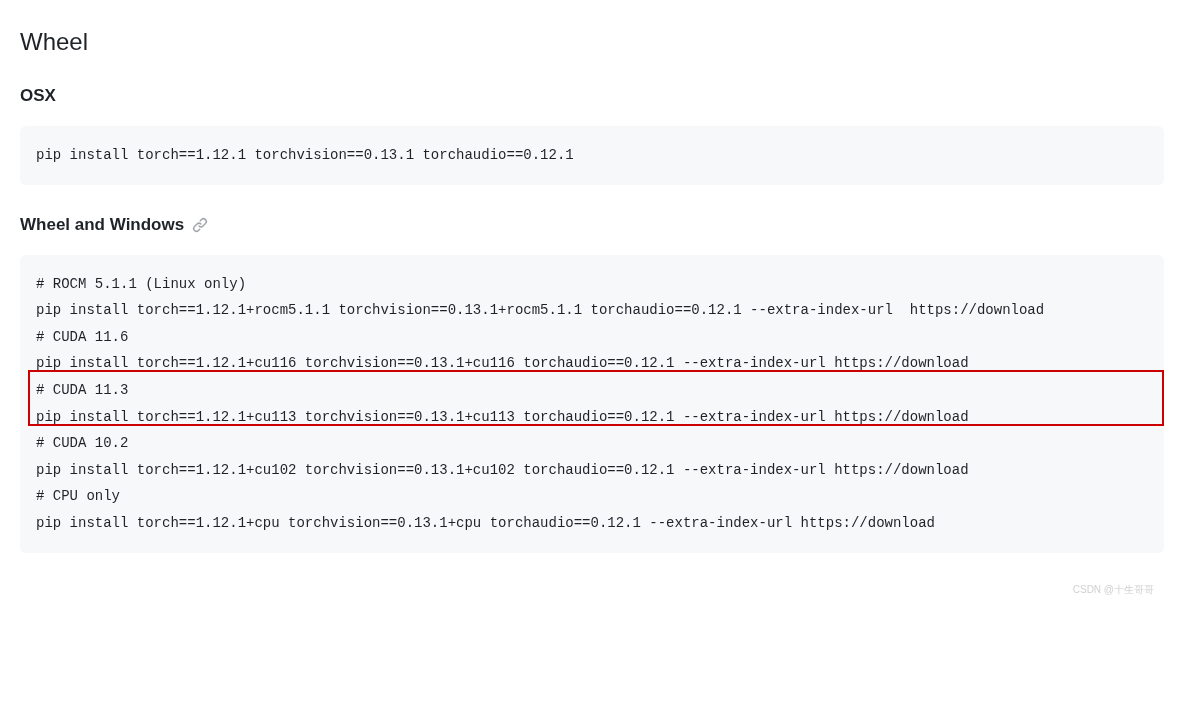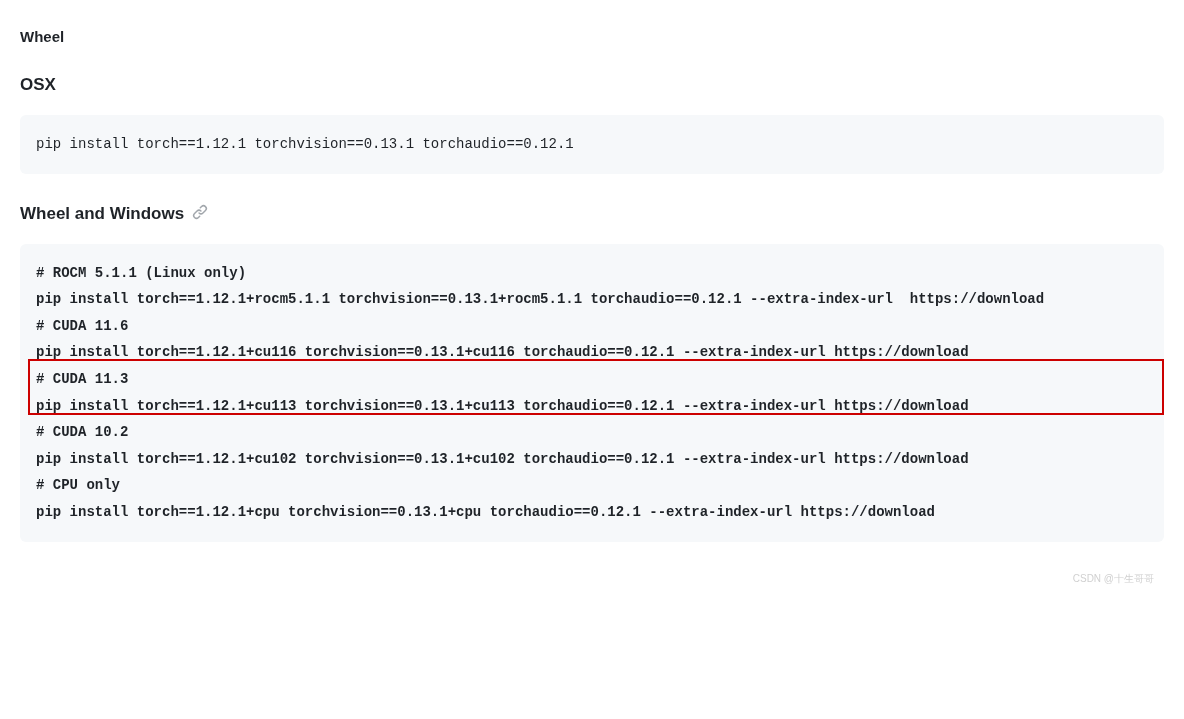--- a/index.html
+++ b/index.html
@@ -9,34 +9,34 @@
     }
     body {
       font-family: -apple-system, BlinkMacSystemFont, "Segoe UI", Helvetica, Arial, sans-serif;
       background: #ffffff;
       color: #24292e;
       padding: 20px;
       width: 1184px;
       position: relative;
     }
     .heading-3 {
-      font-size: 15px;
-      font-weight: 700;
+      font-size: 24px;
+      font-weight: 400;
       color: #1f2328;
       margin-bottom: 20px;
       margin-top: 8px;
     }
     .heading-4 {
       font-size: 17px;
       font-weight: 600;
       color: #1f2328;
       margin-top: 30px;
       margin-bottom: 20px;
       display: flex;
-      align-items: flex-start;
+      align-items: center;
       gap: 8px;
     }
     .link-icon {
       width: 16px;
       height: 16px;
       display: inline-flex;
       align-items: center;
       justify-content: center;
       opacity: 0.6;
     }
@@ -80,21 +80,20 @@
     .watermark {
       position: absolute;
       bottom: 6px;
       right: 30px;
       color: #d0d0d0;
       font-size: 10px;
       font-family: sans-serif;
     }
     .code-line {
       display: block;
-      font-weight: bold;
     }
   </style>
 </head>
 <body>
 
 <h3 class="heading-3">Wheel</h3>
 
 <h4 class="heading-4">
   <span>OSX</span>
 </h4>

